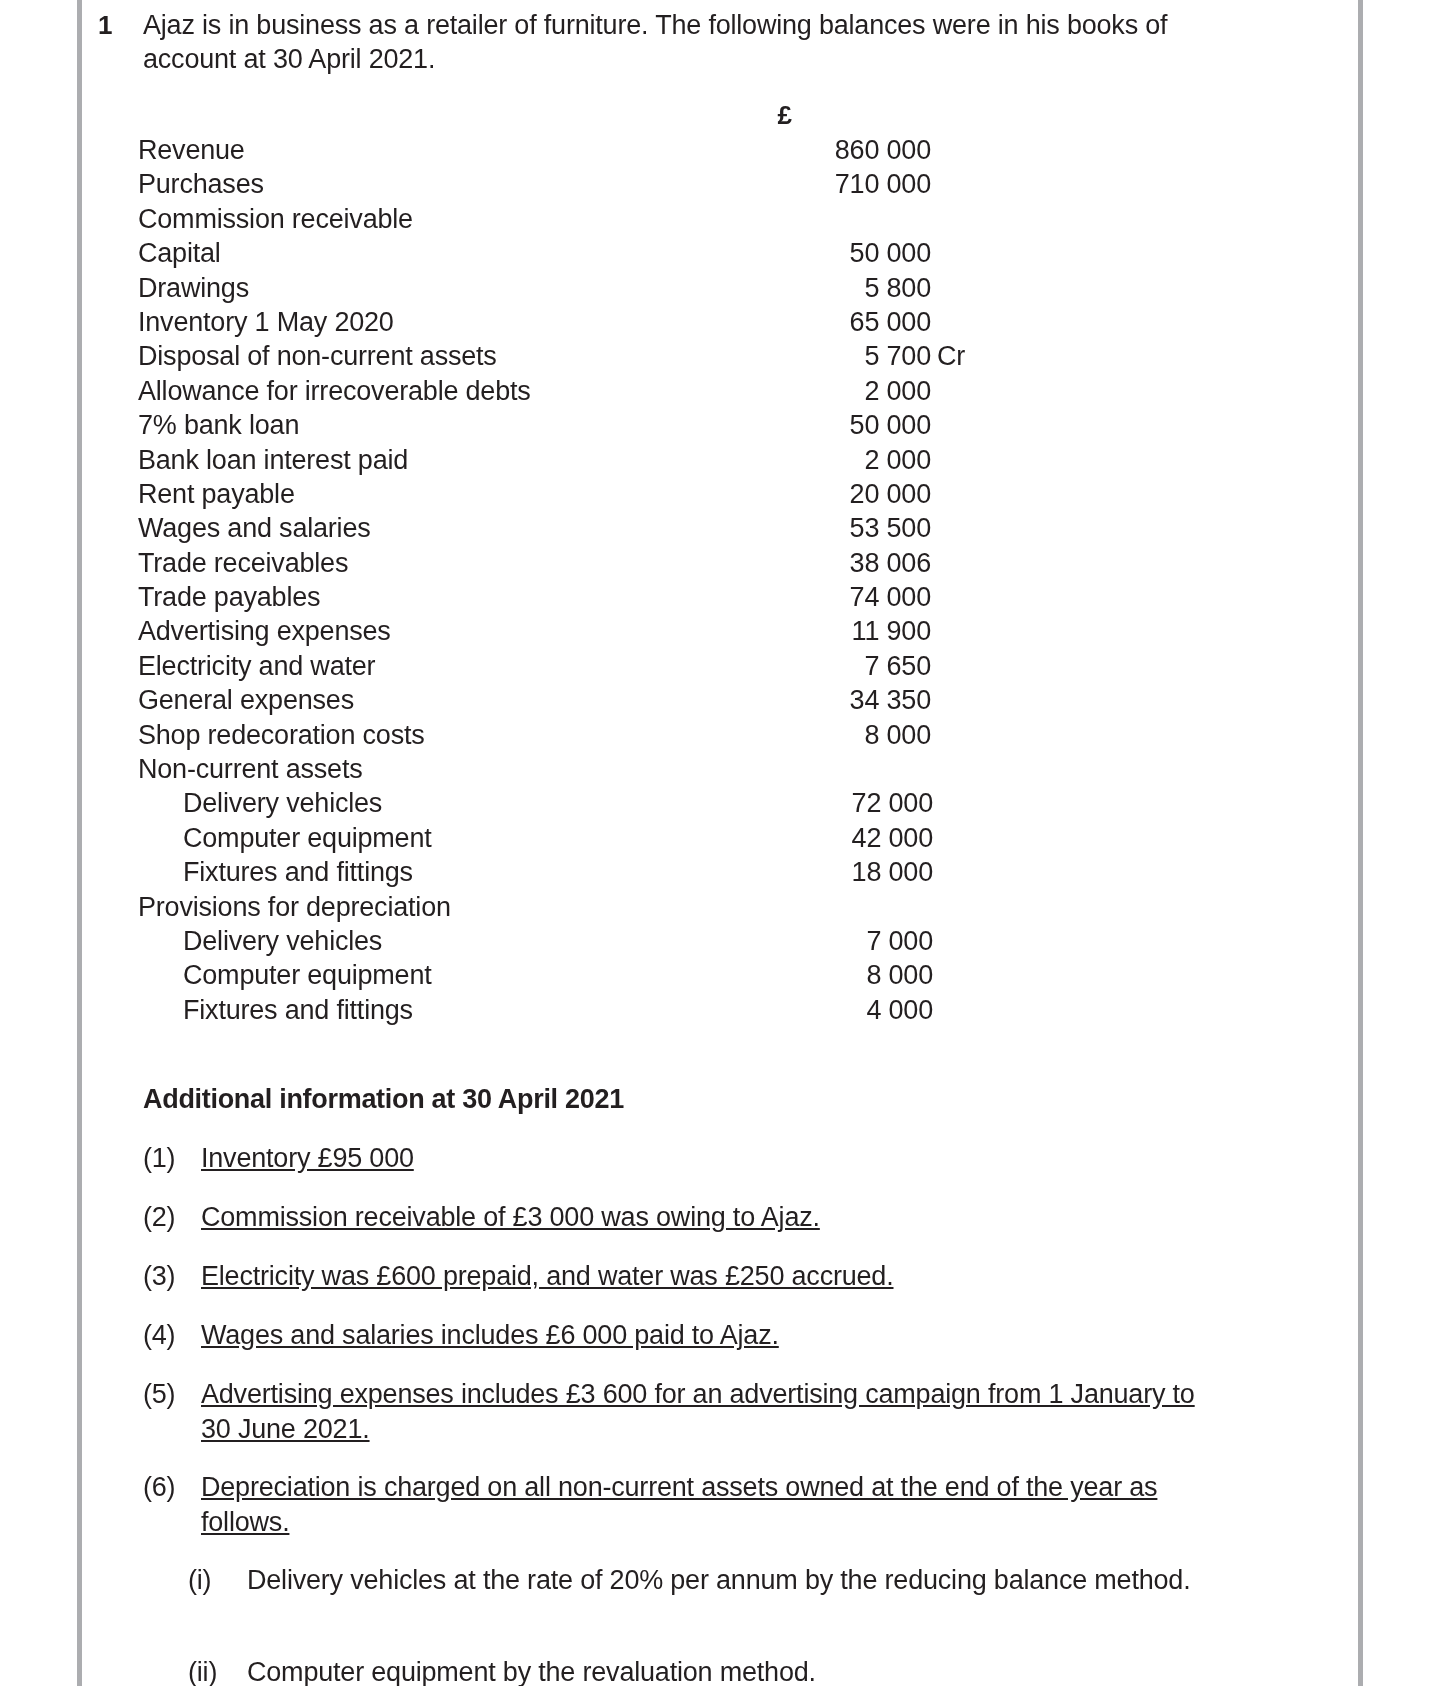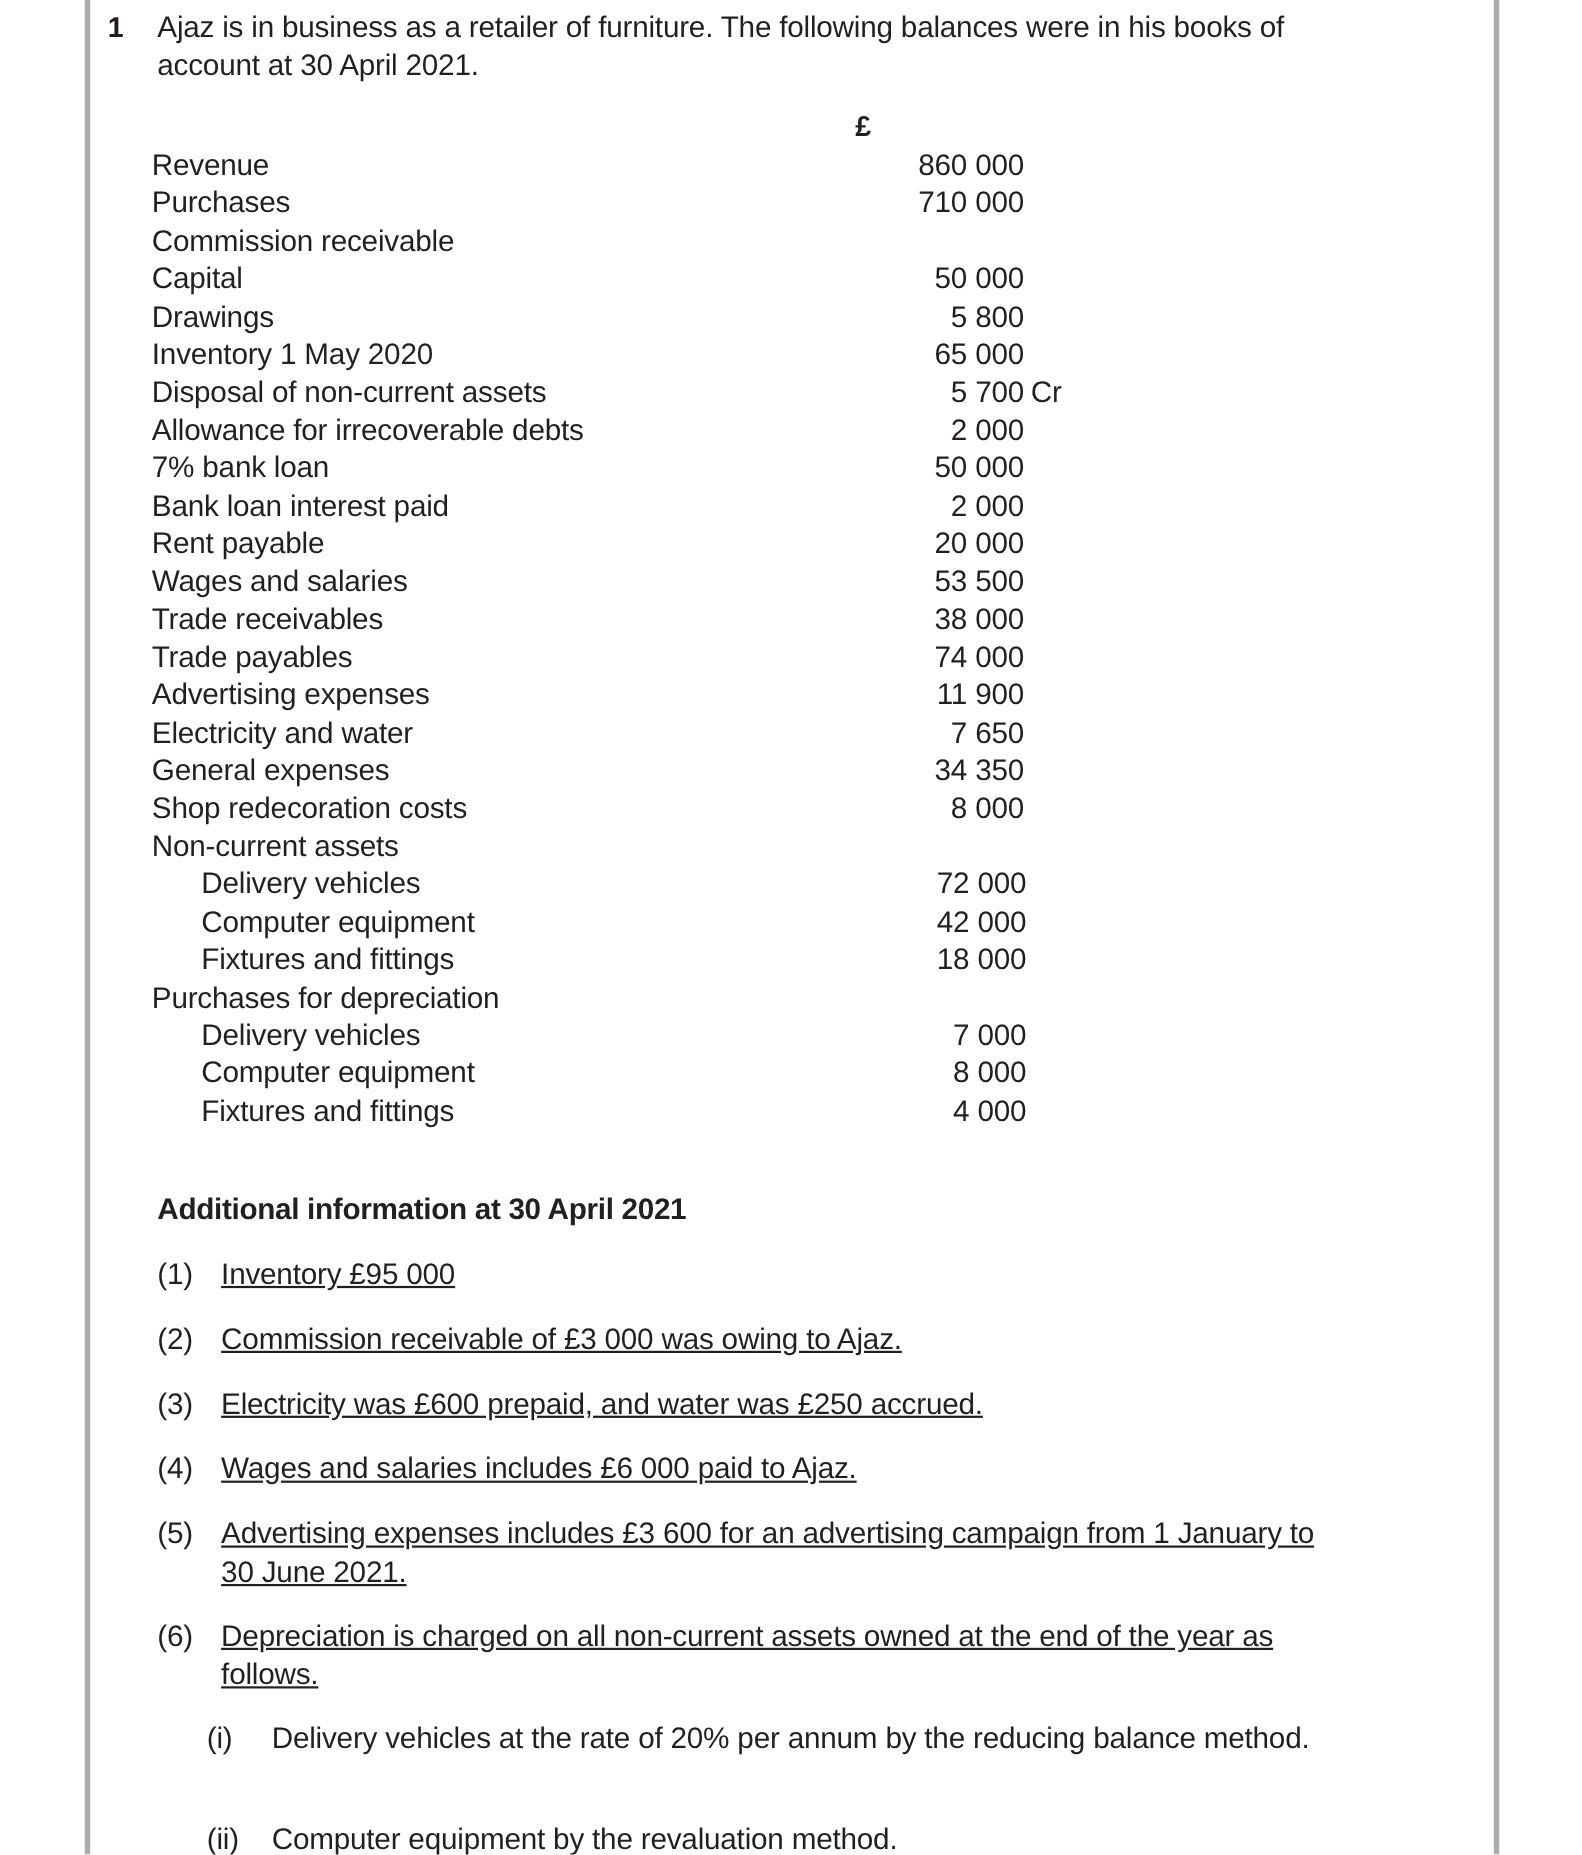--- a/index.html
+++ b/index.html
@@ -111,21 +111,21 @@
   <div class="row">
       <span class="label">Rent payable</span>
       <span class="amount">20 000</span>
     </div>
   <div class="row">
       <span class="label">Wages and salaries</span>
       <span class="amount">53 500</span>
     </div>
   <div class="row">
       <span class="label">Trade receivables</span>
-      <span class="amount">38 000</span>
+      <span class="amount">38 006</span>
     </div>
   <div class="row">
       <span class="label">Trade payables</span>
       <span class="amount">74 000</span>
     </div>
   <div class="row">
       <span class="label">Advertising expenses</span>
       <span class="amount">11 900</span>
     </div>
   <div class="row">
@@ -151,21 +151,21 @@
   <div class="row sub">
       <span class="label">Computer equipment</span>
       <span class="amount">42 000</span>
     </div>
   <div class="row sub">
       <span class="label">Fixtures and fittings</span>
       <span class="amount">18 000</span>
     </div>
 
   <div class="row">
-      <span class="label">Purchases for depreciation</span>
+      <span class="label">Provisions for depreciation</span>
     </div>
   <div class="row sub">
       <span class="label">Delivery vehicles</span>
       <span class="amount">7 000</span>
     </div>
   <div class="row sub">
       <span class="label">Computer equipment</span>
       <span class="amount">8 000</span>
     </div>
   <div class="row sub">

